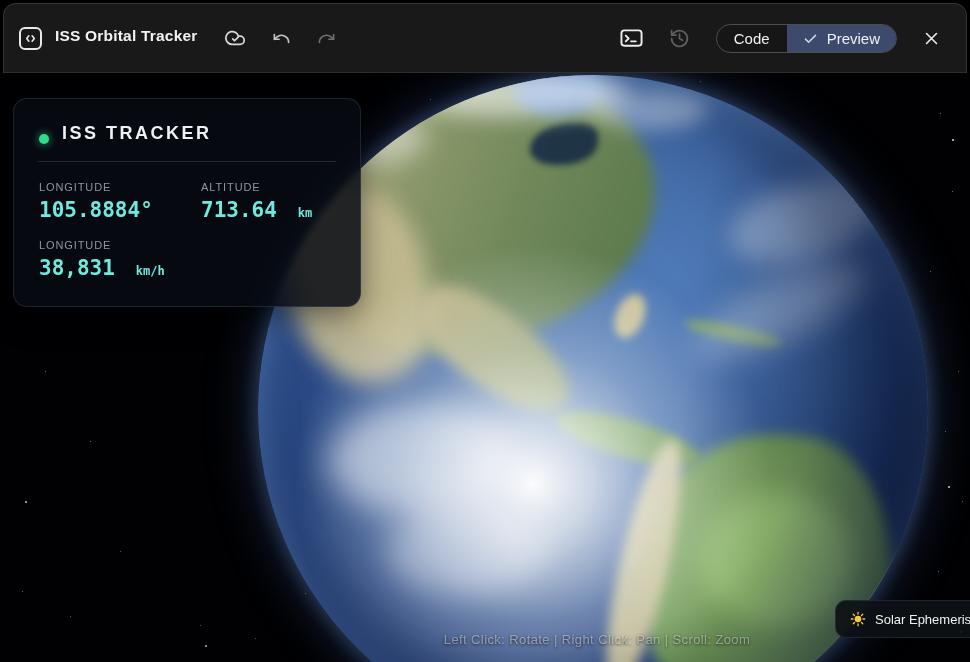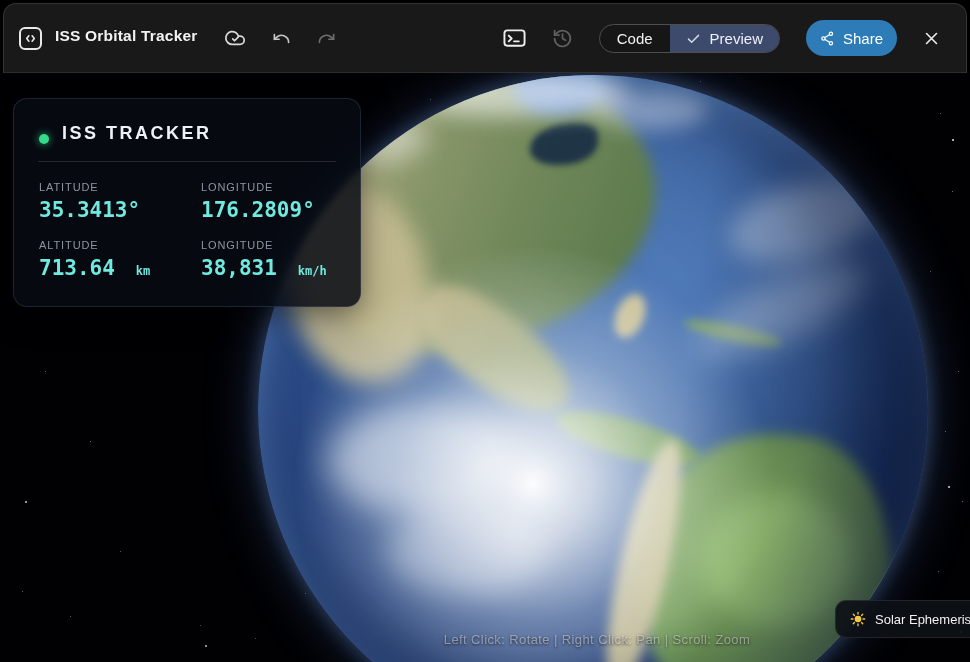--- a/index.html
+++ b/index.html
@@ -174,32 +174,20 @@
       </button>
       <button class="seg seg-preview">
         <span>
           <svg width="15" height="15" viewBox="0 0 24 24" fill="none" stroke="#cfd6e6" stroke-width="2.4" stroke-linecap="round" stroke-linejoin="round">
               <path d="m4 13 5 5L20 7"></path>
             </svg>
         </span>
         <span>Preview</span>
       </button>
     </div>
-    <button class="share-btn">
-      <span>
-        <svg width="15" height="15" viewBox="0 0 24 24" fill="none" stroke="#fff" stroke-width="2" stroke-linecap="round">
-            <circle cx="17.5" cy="4.5" r="2.6"></circle>
-            <circle cx="5.5" cy="12" r="2.6"></circle>
-            <circle cx="17.5" cy="19.5" r="2.6"></circle>
-            <path d="m8 10.5 7-4.5"></path>
-            <path d="m8 13.5 7 4.5"></path>
-          </svg>
-      </span>
-      <span>Share</span>
-    </button>
     <button class="icon-btn c-close">
       <svg width="17" height="17" viewBox="0 0 24 24" fill="none" stroke="currentColor" stroke-width="2.3" stroke-linecap="round">
           <path d="M5 5l14 14M19 5 5 19"></path>
         </svg>
     </button>
   </div>
 </header>
 
 <main class="canvas">
   <div class="stars-dim"></div>
@@ -227,26 +215,22 @@
   </div>
 
   <section class="tracker">
     <div class="tracker-head">
       <span class="status-dot"></span>
       <span class="tracker-title">ISS TRACKER</span>
     </div>
     <div class="tracker-divider"></div>
     <div class="tracker-grid">
       <div>
-        <div class="field-label">LATITUDE</div>
-        <div class="field-value"><span>35.3413°</span><span class="field-unit"></span></div>
-      </div>
-      <div>
         <div class="field-label">LONGITUDE</div>
-        <div class="field-value"><span>176.2809°</span><span class="field-unit"></span></div>
+        <div class="field-value"><span>105.8884°</span><span class="field-unit"></span></div>
       </div>
       <div>
         <div class="field-label">ALTITUDE</div>
         <div class="field-value"><span>713.64</span><span class="field-unit">km</span></div>
       </div>
       <div>
         <div class="field-label">LONGITUDE</div>
         <div class="field-value"><span>38,831</span><span class="field-unit">km/h</span></div>
       </div>
     </div>

